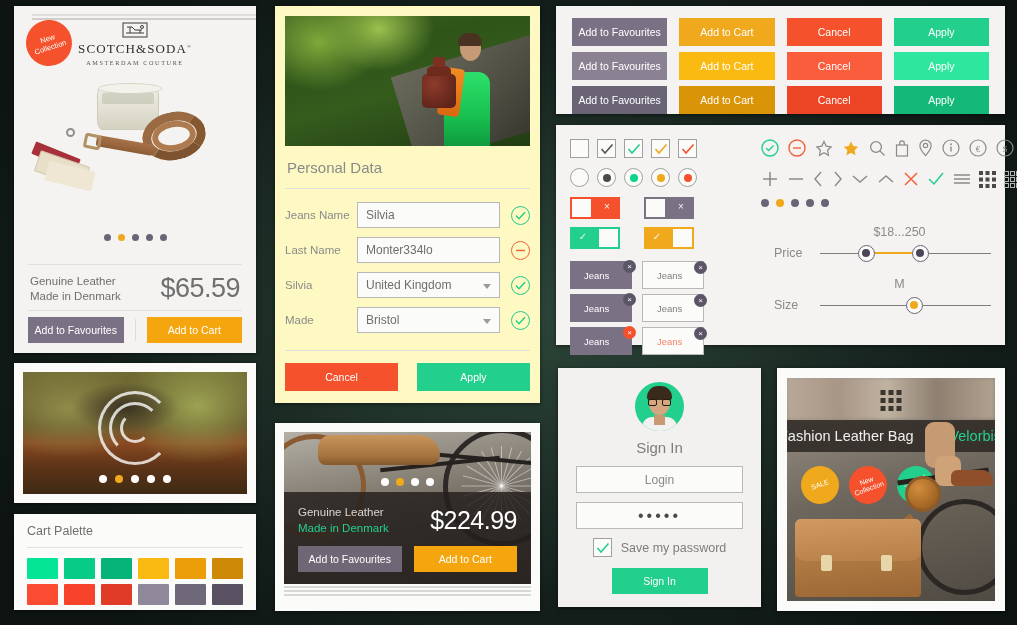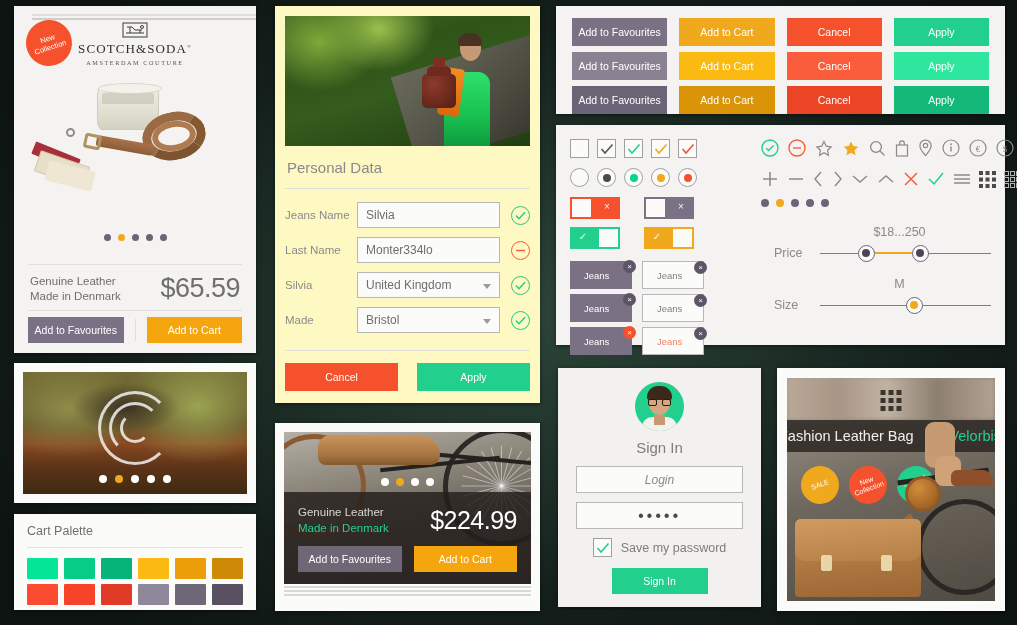--- a/index.html
+++ b/index.html
@@ -356,21 +356,21 @@
   .av-face { position: absolute; left: 14px; top: 11px; width: 21px; height: 22px; background: #d5a67f; border-radius: 45% 45% 50% 50%; }
   .av-glass { position: absolute; left: 13px; top: 17px; width: 23px; height: 7px; }
   .av-glass i { position: absolute; width: 9px; height: 7px; border: 1.4px solid #231c14; border-radius: 2px; }
   .av-glass i:first-child { left: 0; } .av-glass i:last-child { right: 0; }
   .av-body { position: absolute; left: 7px; bottom: -4px; width: 35px; height: 18px; background: #f1f1ef; border-radius: 10px 10px 0 0; }
   .av-neck { position: absolute; left: 19px; bottom: 6px; width: 11px; height: 10px; background: #c99a72; }
   .si-title { text-align: center; font-size: 15px; color: #7d7d7d; margin: 8px 0 10px; }
   .si-field {
     width: 100%; height: 27px; background: #fbfbfa; border: 1px solid #b8b8b8;
     display: flex; align-items: center; justify-content: center;
-    font-size: 12px; color: #8a8a8a; margin-bottom: 9px; font-style: italic;
+    font-size: 12px; color: #8a8a8a; margin-bottom: 9px;
   }
   .si-dots { letter-spacing: 3px; font-size: 16px; color: #4a4a4a; line-height: 10px; }
   .si-save { display: flex; align-items: center; gap: 9px; justify-content: center; margin: 3px 0 11px; }
   .si-save span { font-size: 12.5px; color: #7d7d7d; }
   .btn-signin { background: #23cf8d; width: 96px; padding: 7px 0; margin: 0 auto; display: block; }
   .si-check-wrap { display: flex; align-items: center; }
 
   
   #bag-panel {
     left: 777px; top: 368px; width: 228px; height: 243px;

